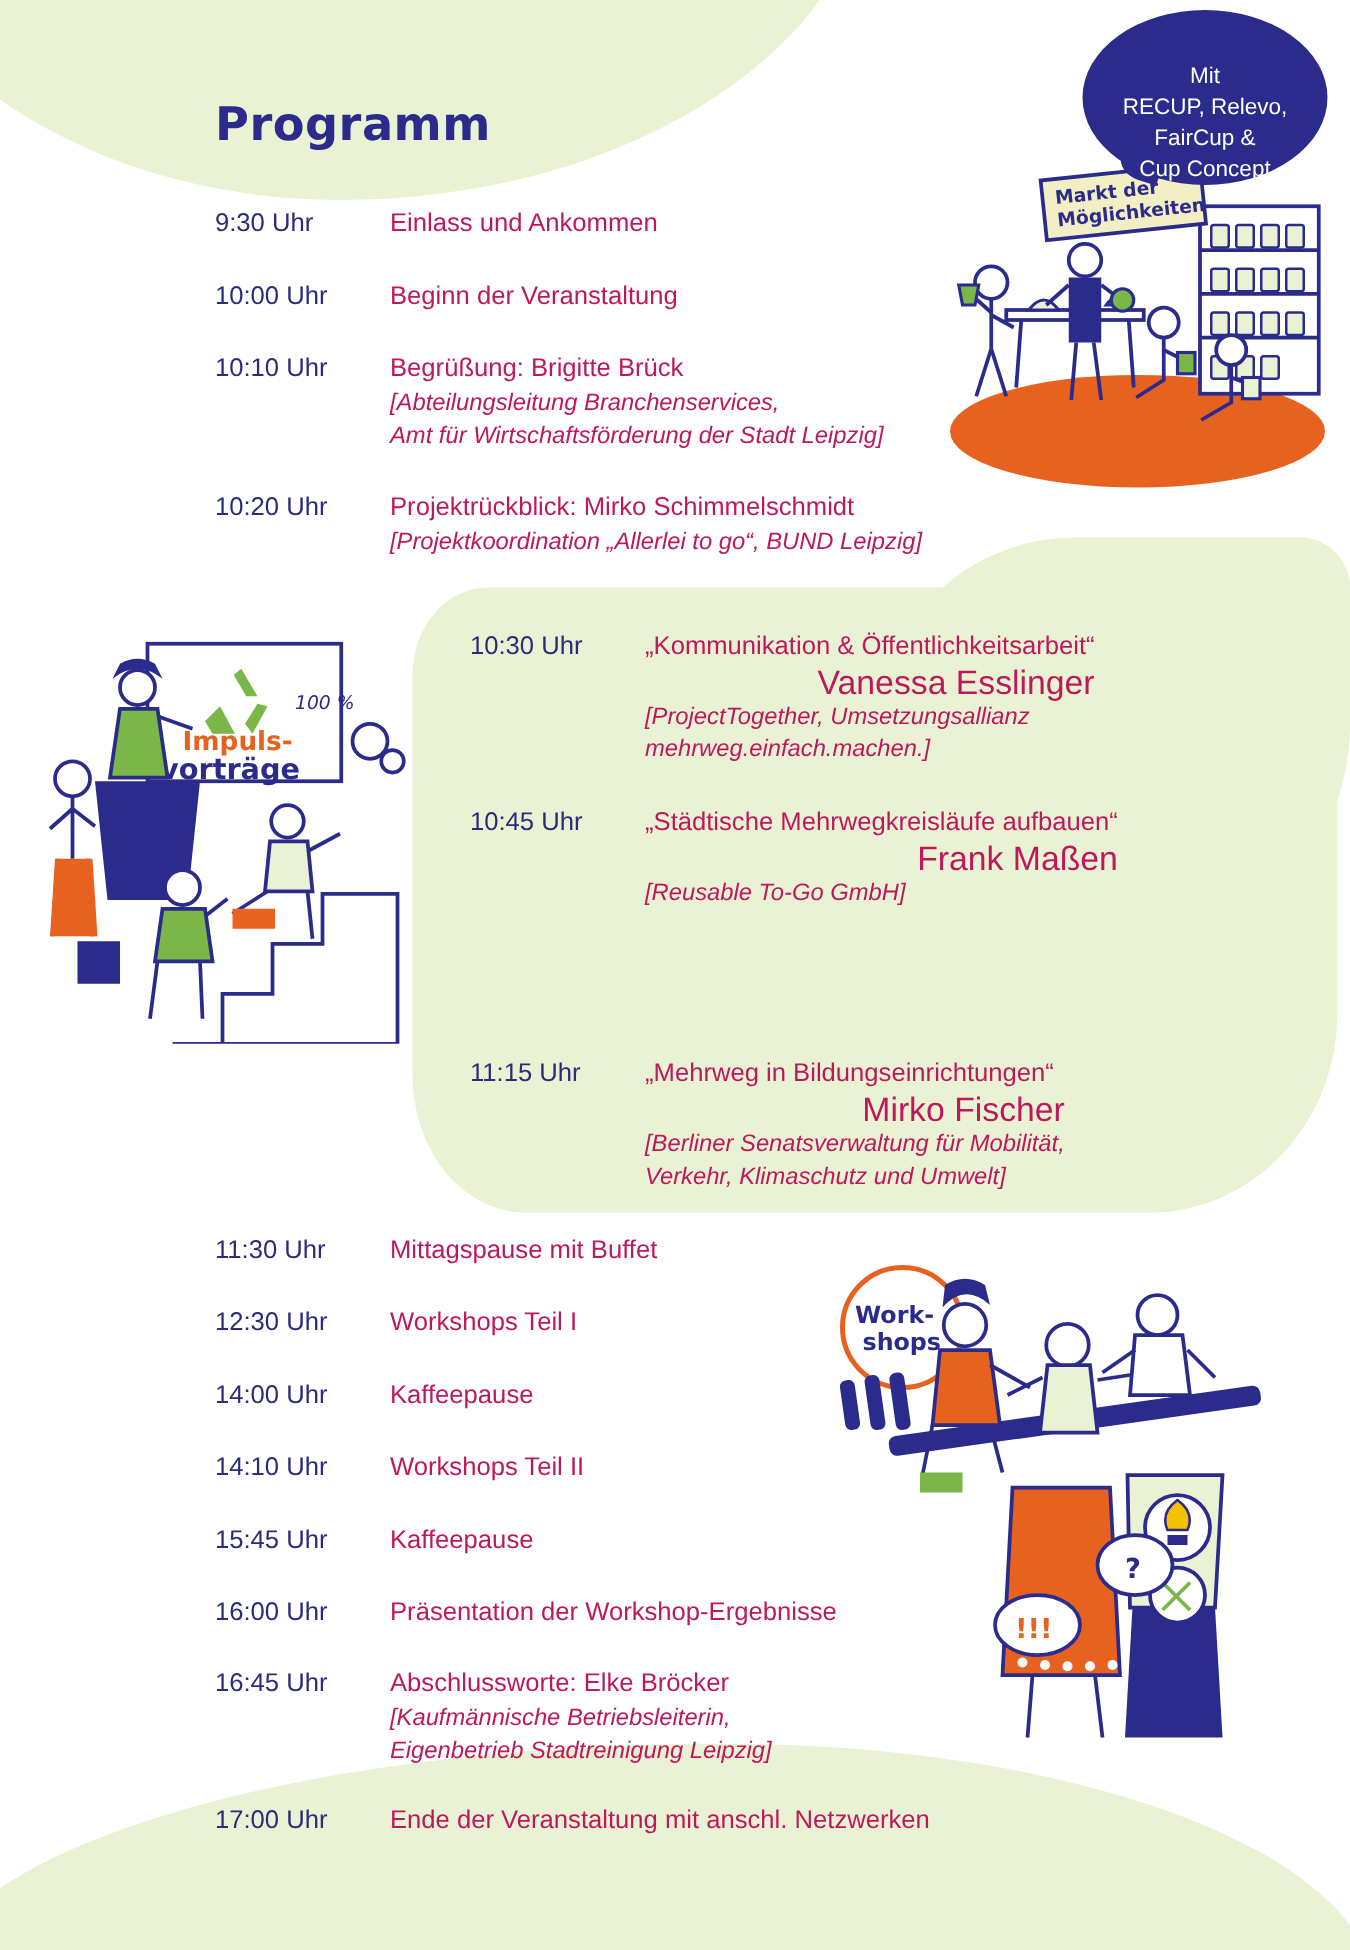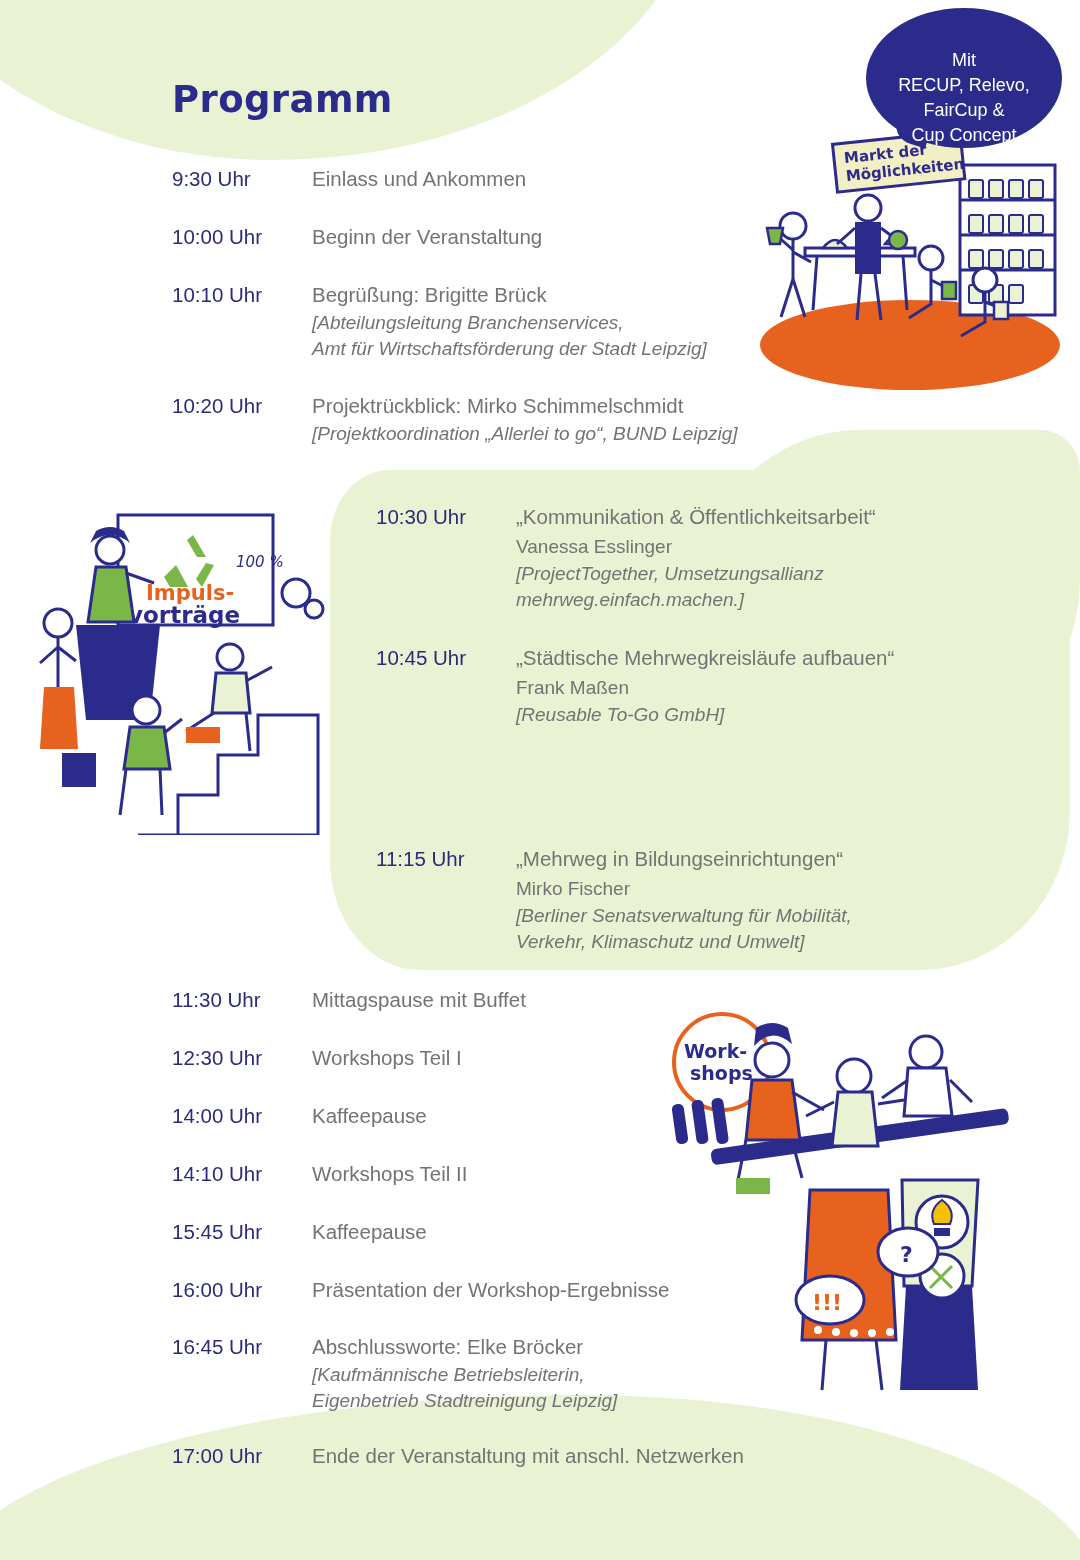--- a/index.html
+++ b/index.html
@@ -80,33 +80,34 @@
   }
   .time {
     width: 140px;
     flex: 0 0 140px;
     font-size: 20.5px;
     color: #2b2b7a;
     line-height: 30px;
   }
   .desc {
     font-size: 20.5px;
-    color: #737373;
+    color: #be185d;
     line-height: 30px;
   }
   .desc .sub {
     display: block;
     font-style: italic;
     font-size: 19px;
     line-height: 26px;
   }
   .desc .name {
     display: block;
-    font-size: 19px;
+    font-size: 27px;
     line-height: 29px;
+    text-align: right;
   }
 
   
   .main-row { left: 172px; }
   .main-row .desc { margin-left: 0; }
 
   
   .imp-row { left: 376px; }
   .imp-row .time { flex: 0 0 140px; width: 140px; }
 

